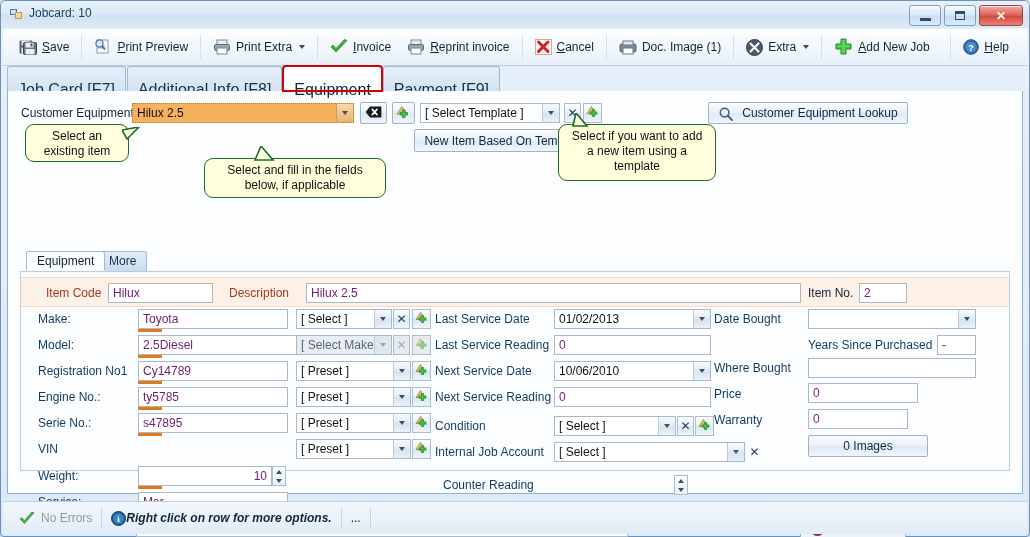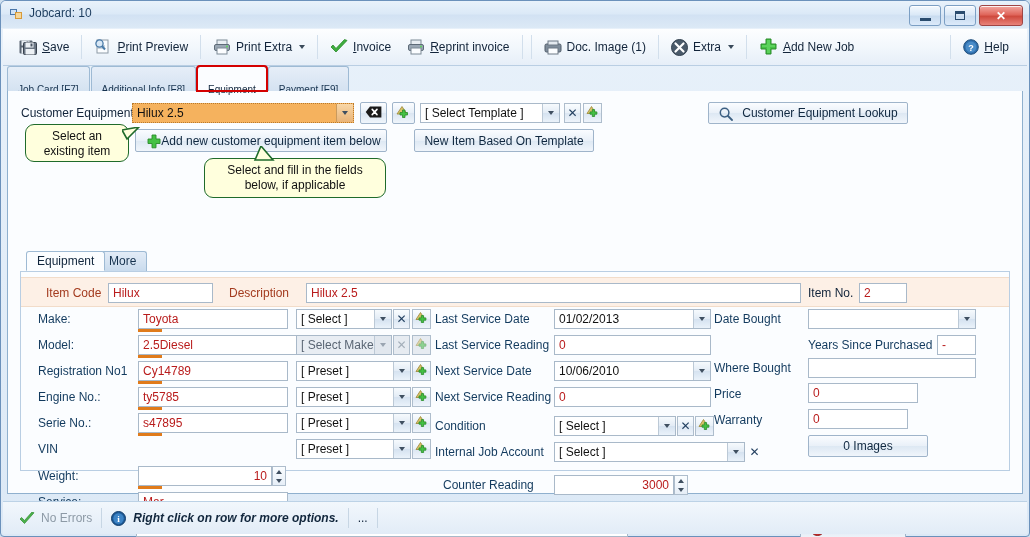--- a/index.html
+++ b/index.html
@@ -74,40 +74,40 @@
   
   .tabstrip{
     position:absolute;left:6px;top:67px;right:6px;height:23px;
     border-bottom:1px solid #8fb0ce;
     display:flex;align-items:flex-end;gap:0px;
   }
   .tab{
     height:21px;line-height:21px;padding:12px 10px;margin-right:1px;
     background:linear-gradient(180deg,#e6eef8 0%,#d4e2f1 100%);
     border:1px solid #9ebad4;border-bottom:none;border-radius:3px 3px 0 0;
-    font-size:10px;color:#16324e;box-sizing:border-box;
+    font-size:16px;color:#16324e;box-sizing:border-box;
   }
   .tab.active{
     background:#fbfdff;border-color:#8fb0ce;height:23px;line-height:22px;
     color:#10253c;
   }
   .tab.marked{
     outline:2px solid #d40000;outline-offset:-1px;
     position:relative;z-index:3;
   }
   
   .page{
     position:absolute;left:6px;top:90px;right:6px;bottom:42px;
     background:#fbfdff;border:1px solid #8fb0ce;border-top:none;box-sizing:border-box;
   }
   .lbl{color:#12243a;font-size:12px;}
   .lbl-blue{color:#123a5e;font-size:12px;}
   .lbl-red{color:#a33b1f;font-size:12px;}
   input.txt,.fakeinput{
-    font-family:"Liberation Sans",sans-serif;font-size:12px;color:#b91c1c;
+    font-family:"Liberation Sans",sans-serif;font-size:12px;color:#701a75;
     border:1px solid #a9b9c9;background:#fff;box-sizing:border-box;
     padding:1px 4px;height:20px;line-height:17px;outline:none;
   }
   .greyfield{background:#e4e9ee;color:#6b7684;border:1px solid #b7c2cd;}
   .orangeline{position:absolute;left:0;bottom:-3px;width:24px;height:3px;background:#e07b1b;}
   .fieldwrap{position:absolute;}
   
   .combo{
     position:absolute;border:1px solid #a9b9c9;background:#fff;height:20px;
     box-sizing:border-box;display:flex;align-items:center;
@@ -271,20 +271,29 @@
           <rect x="4" y="1" width="10" height="5" fill="#e9eef3" stroke="#7d8a96"></rect>
           <rect x="1.5" y="5.5" width="15" height="6" rx="1.5" fill="#9aa7b4" stroke="#5e6b78"></rect>
           <rect x="4" y="9" width="10" height="6" fill="#fbfdff" stroke="#7d8a96"></rect>
           <circle cx="14" cy="7.5" r="1" fill="#5ad45a"></circle>
         </svg>
       </span>
       <span><span class="u">R</span>eprint invoice</span>
     </div>
     <div class="tsep"></div>
 
+    <div class="tbtn">
+      <span class="ic ic-x">
+        <svg width="17" height="16" viewBox="0 0 17 16">
+          <rect x="0.5" y="0.5" width="16" height="15" fill="#fdf4f4" stroke="#d2a5a5"></rect>
+          <path d="M3.5 3 L13 12.5 M13 3 L3.5 12.5" stroke="#cc2222" stroke-width="3" stroke-linecap="round"></path>
+        </svg>
+      </span>
+      <span><span class="u">C</span>ancel</span>
+    </div>
     <div class="tsep"></div>
 
     <div class="tbtn">
       <span class="ic ic-doc">
         <svg width="18" height="15" viewBox="0 0 18 15">
           <rect x="1" y="4" width="16" height="8" rx="1.5" fill="#7f8d9b" stroke="#4f5b68"></rect>
           <rect x="4" y="1" width="10" height="4" fill="#e4eaf0" stroke="#6c7885"></rect>
           <rect x="4" y="8" width="10" height="6" fill="#fbfdff" stroke="#6c7885"></rect>
         </svg>
       </span>
@@ -383,28 +392,20 @@
     <div class="btn flat" style="left:700px;top:11px;width:200px;height:22px;">
       <span style="position:absolute;left:10px;top:4px;">
         <svg width="14" height="14" viewBox="0 0 14 14">
           <circle cx="5.6" cy="5.6" r="4.3" fill="none" stroke="#3c5f82" stroke-width="1.5"></circle>
           <path d="M9 9 L13 13" stroke="#3c5f82" stroke-width="1.8" stroke-linecap="round"></path>
         </svg>
       </span>
       <span style="padding-left:24px;">Customer Equipment Lookup</span>
     </div>
 
-    <div class="btn flat" style="left:127px;top:38px;width:252px;height:23px;">
-      <span style="position:absolute;left:10px;top:4px;">
-        <svg width="16" height="15" viewBox="0 0 16 15">
-          <path d="M6 1 H10 V5 H14 V9.5 H10 V13.8 H6 V9.5 H2 V5 H6 Z" fill="#44c144" stroke="#2a8b2a" stroke-width="0.9"></path>
-        </svg>
-      </span>
-      <span style="padding-left:20px;">Add new customer equipment item below</span>
-    </div>
 
     <div class="btn flat" style="left:406px;top:38px;width:180px;height:23px;">
       <span>New Item Based On Template</span>
     </div>
 
     <div class="callout" style="left:17px;top:33px;width:104px;height:38px;">
       <div>Select an</div>
       <div>existing item</div>
       <svg style="position:absolute;right:-14px;top:2px;" width="20" height="16" viewBox="0 0 20 16">
         <path d="M0 3 L17 0 L5 12 Z" fill="#ffffdd" stroke="#1f6b2b" stroke-width="1.6"></path>
@@ -412,20 +413,28 @@
     </div>
 
     <div class="callout" style="left:196px;top:67px;width:182px;height:40px;">
       <div>Select and fill in the fields</div>
       <div>below, if applicable</div>
       <svg style="position:absolute;left:48px;top:-13px;" width="26" height="16" viewBox="0 0 26 16">
         <path d="M2 14 L8 0 L20 14 Z" fill="#ffffdd" stroke="#1f6b2b" stroke-width="1.6"></path>
       </svg>
     </div>
 
+    <div class="callout" style="left:550px;top:33px;width:158px;height:57px;">
+      <div>Select if you want to add</div>
+      <div>a new item using a</div>
+      <div>template</div>
+      <svg style="position:absolute;left:12px;top:-12px;" width="22" height="15" viewBox="0 0 22 15">
+        <path d="M2 13 L5 0 L16 13 Z" fill="#ffffdd" stroke="#1f6b2b" stroke-width="1.6"></path>
+      </svg>
+    </div>
 
     <div class="itab active" style="left:18px;top:160px;">Equipment</div>
     <div class="itab idle" style="left:90px;top:160px;">More</div>
 
     <div class="innerpanel" style="left:12px;top:180px;right:12px;bottom:22px;"></div>
 
     <div class="bandrow" style="left:13px;top:186px;right:13px;height:28px;"></div>
 
     <span class="lbl-red" style="position:absolute;left:38px;top:195px;">Item Code</span>
     <input class="txt peach" style="position: absolute; left: 100px; top: 192px; width: 105px;" value="Hilux">
@@ -613,21 +622,20 @@
     <span class="lbl-blue" style="position:absolute;left:427px;top:354px;">Internal Job Account</span>
     <div class="combo" style="left:546px;top:351px;width:191px;">
       <span class="cval">[ Select ]</span>
       <span class="cbtn">
           <i class="arrowdn"></i>
         </span>
     </div>
     <div class="xbtn" style="left:738px;top:351px;border:none;background:transparent;">✕</div>
 
     <span class="lbl-blue" style="position:absolute;left:435px;top:387px;">Counter Reading</span>
-    <input class="txt" style="position: absolute; left: 546px; top: 384px; width: 120px; text-align: right;" value="3000">
     <div class="spin" style="left:666px;top:384px;">
       <i class="up"></i>
       <i class="dn"></i>
     </div>
 
     <span class="lbl-blue" style="position:absolute;left:706px;top:221px;">Date Bought</span>
     <div class="combo" style="left:800px;top:218px;width:168px;">
       <span class="cval"></span>
       <span class="cbtn">
           <i class="arrowdn"></i>
@@ -670,19 +678,19 @@
     </span>
     <span class="stext-grey" style="margin-left:6px;">No Errors</span>
     <div class="ssep"></div>
     <span style="display:inline-flex;">
       <svg width="15" height="15" viewBox="0 0 15 15">
         <circle cx="7.5" cy="7.5" r="7" fill="#1d5a97" stroke="#123e6c"></circle>
         <circle cx="7.5" cy="7.5" r="5.2" fill="#3d84c6"></circle>
         <text x="7.5" y="11" font-size="9" font-weight="bold" fill="#ffffff" text-anchor="middle" font-family="Liberation Serif, serif">i</text>
       </svg>
     </span>
-    <span class="stext-bold" style="margin-left:7px;">Right click on row for more options.</span>
+    <span class="stext-bold" style="">Right click on row for more options.</span>
     <div class="ssep"></div>
     <span class="lbl">...</span>
     <div class="ssep"></div>
   </div>
 
 </div>
 
 </body></html>

